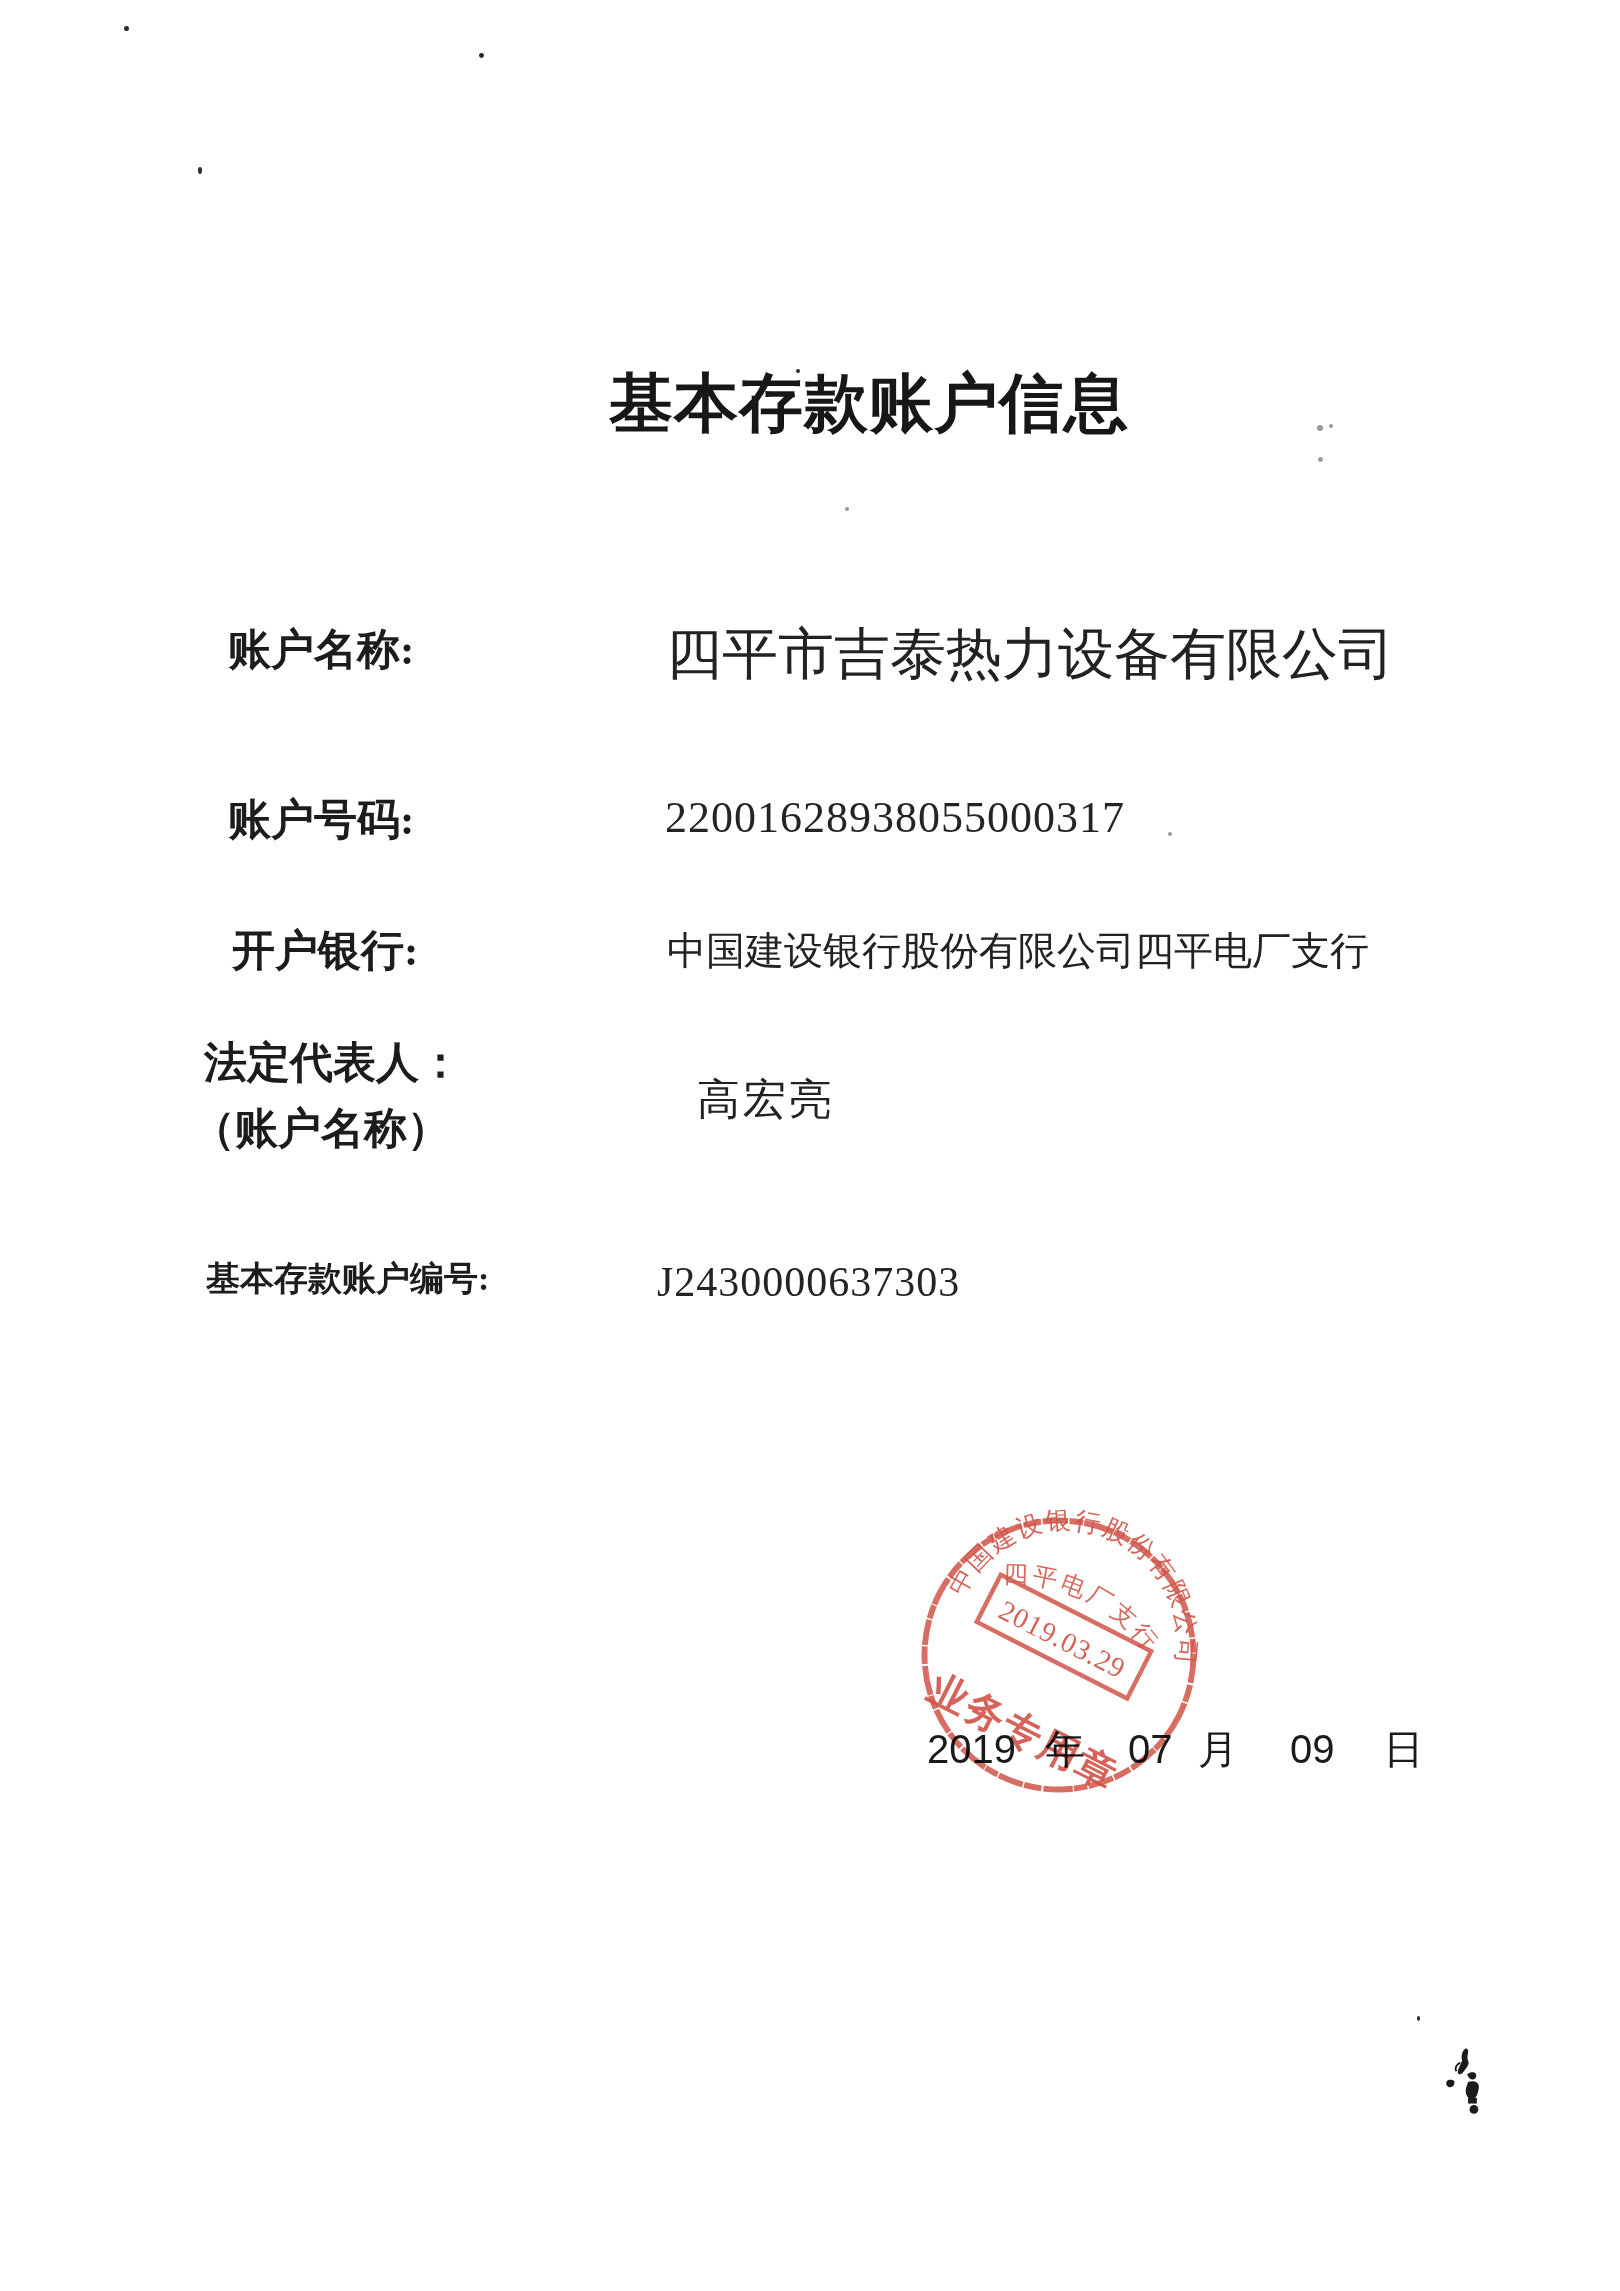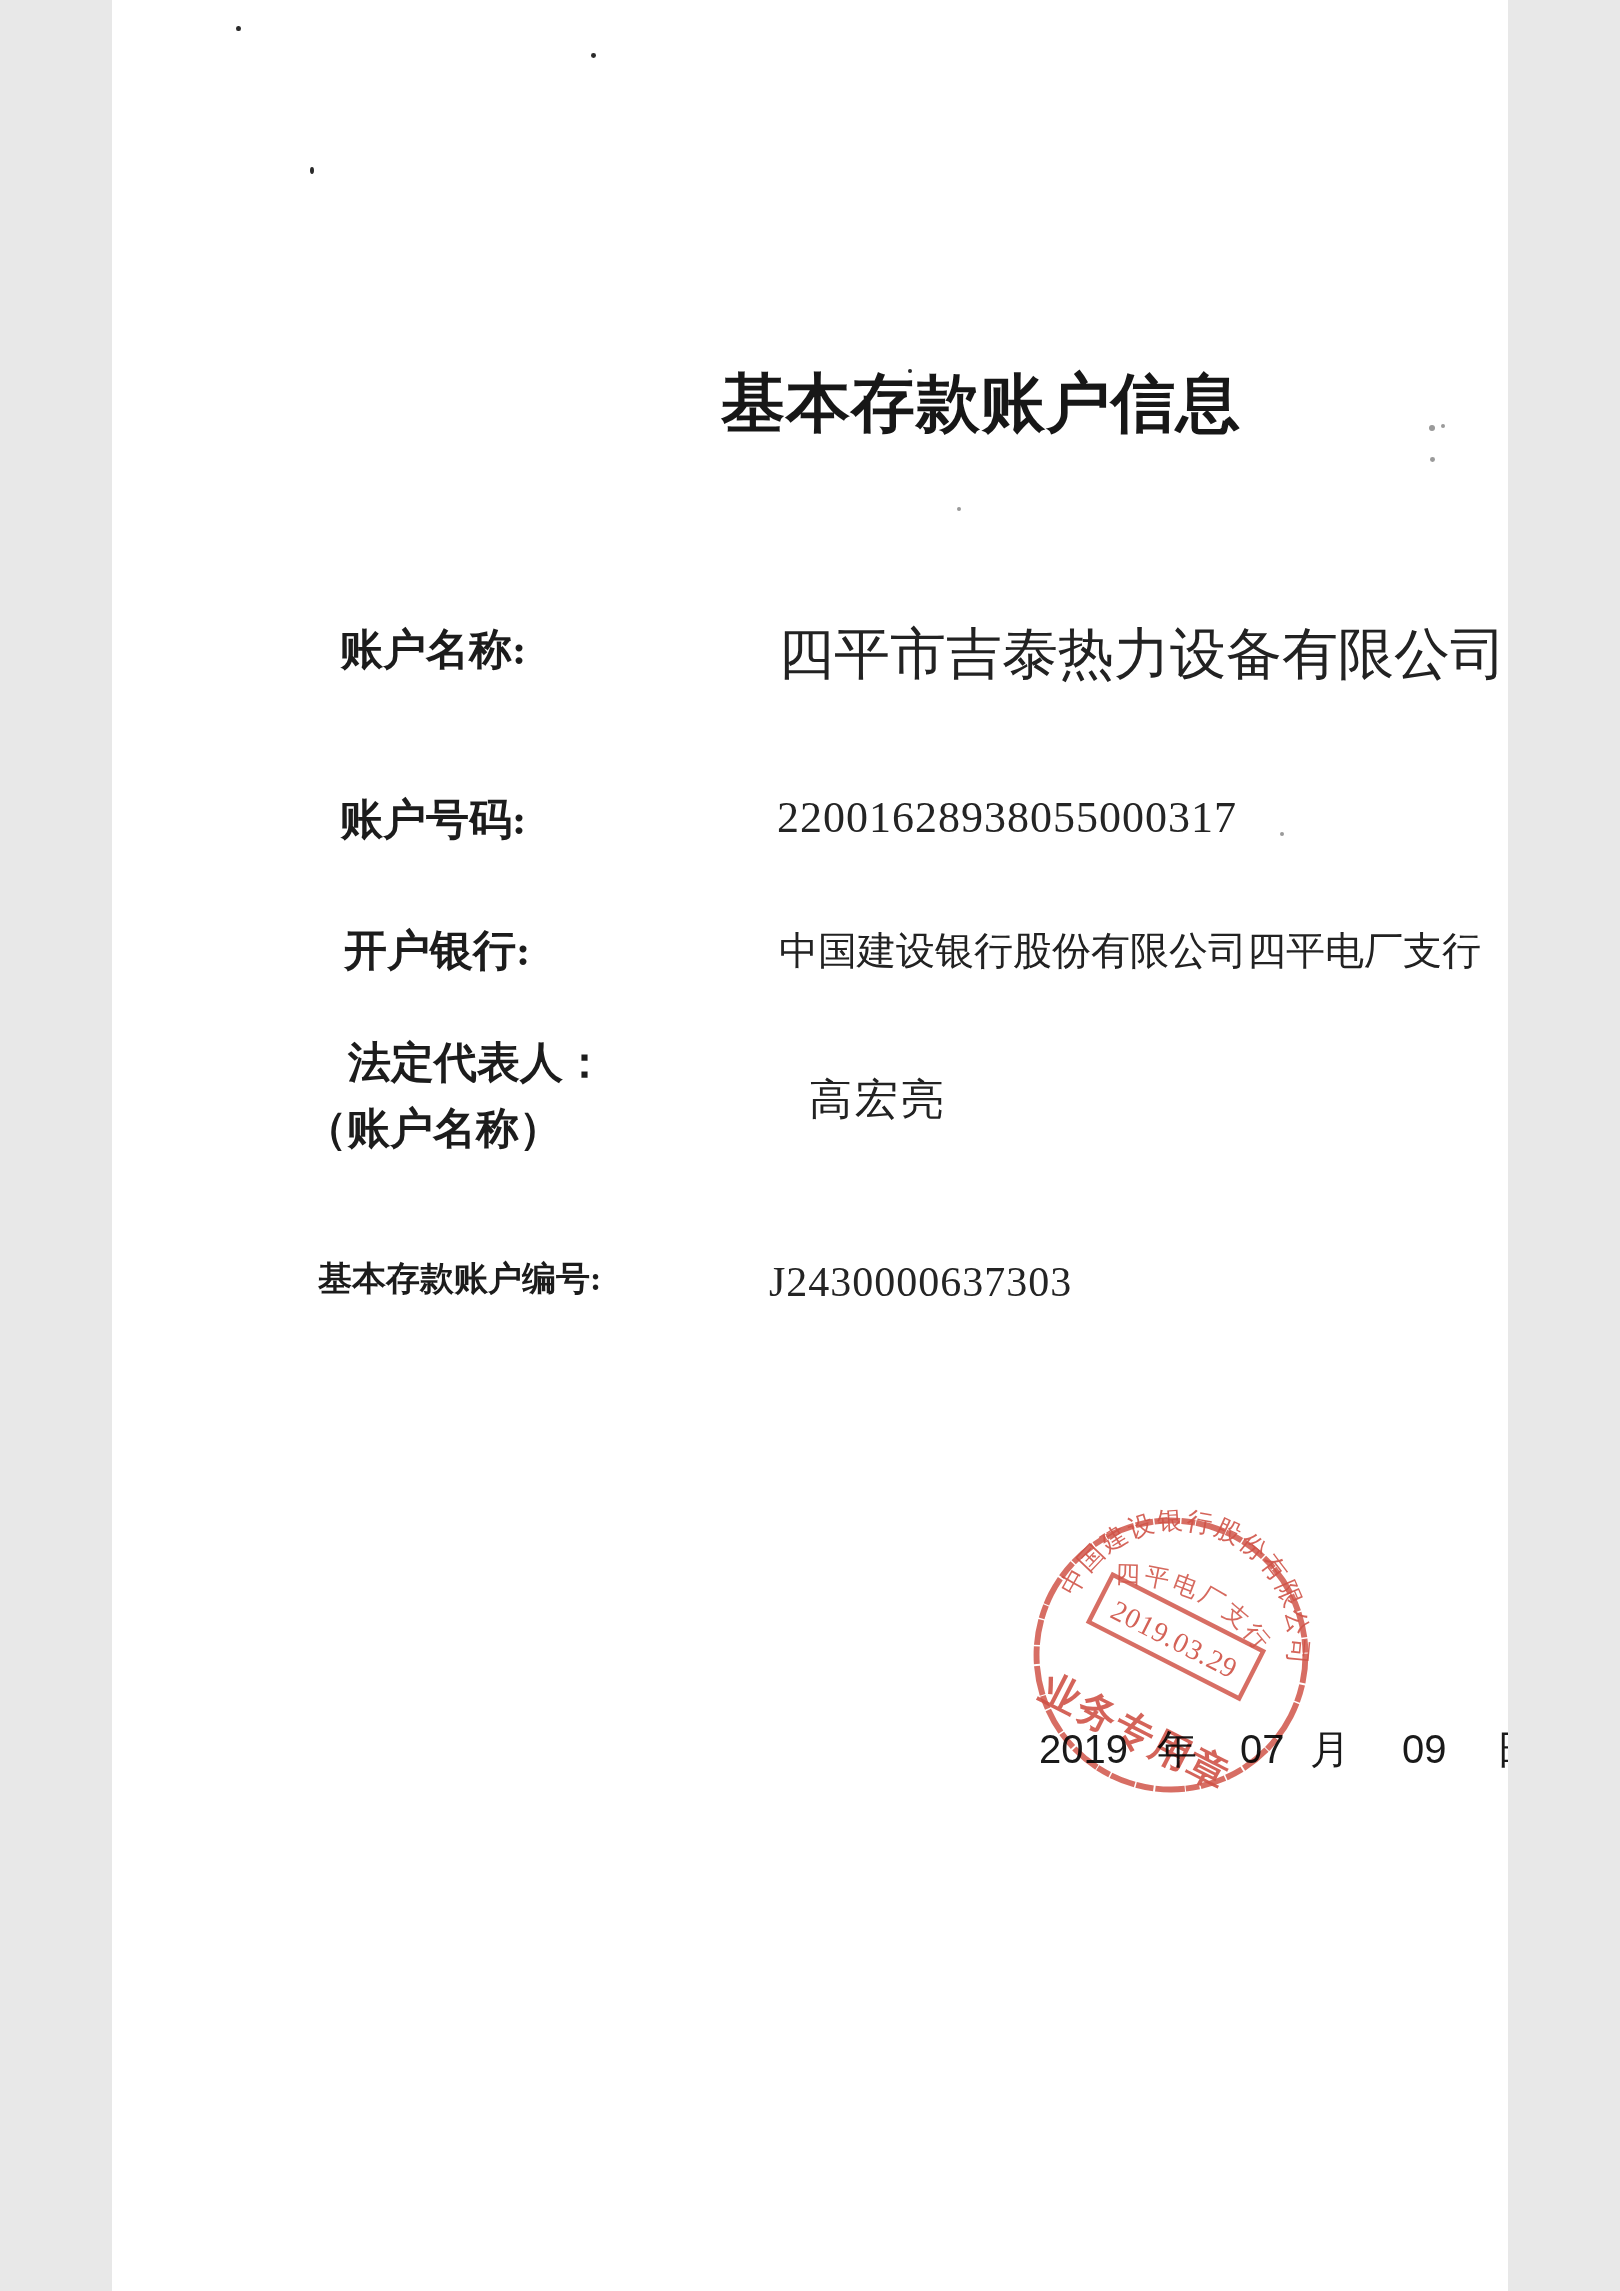--- a/index.html
+++ b/index.html
@@ -1,21 +1,21 @@
 <!DOCTYPE html>
 <html><head>
 <meta charset="utf-8">
 <style>
   * { margin: 0; padding: 0; box-sizing: border-box; }
   html, body { background: #e8e8e8; }
   body { font-family: "Liberation Serif", "DejaVu Serif", serif; }
 
   .page {
     position: relative;
-    width: 1396px;
+    width: 1620px;
     height: 2292px;
     margin: 0 auto;
     background: #ffffff;
     overflow: hidden;
     color: #1f1f1f;
   }
 
   .abs { position: absolute; white-space: nowrap; line-height: 1; }
 
   .doc-title {
@@ -45,21 +45,21 @@
     color: #242424;
   }
 
   
   .f1-label { left: 228px; top: 628px; }
   .f1-value { left: 666px; top: 626px; }
   .f2-label { left: 228px; top: 798px; }
   .f2-value { left: 665px; top: 796px; font-size: 44px; }
   .f3-label { left: 232px; top: 929px; }
   .f3-value { left: 667px; top: 931px; font-size: 39px; }
-  .f4-label1 { left: 236px; top: 1041px; }
+  .f4-label1 { left: 204px; top: 1041px; }
   .f4-label2 { left: 192px; top: 1107px; }
   .f4-value { left: 697px; top: 1078px; font-size: 43px; letter-spacing: 2.9px; }
   .f5-label { left: 206px; top: 1262px; font-size: 34px; }
   .f5-value { left: 657px; top: 1261px; }
 
   .date-line {
     left: 927px; top: 1729px;
     font-size: 40px;
     font-family: "Liberation Sans", "DejaVu Sans", sans-serif;
     color: #1a1a1a;

